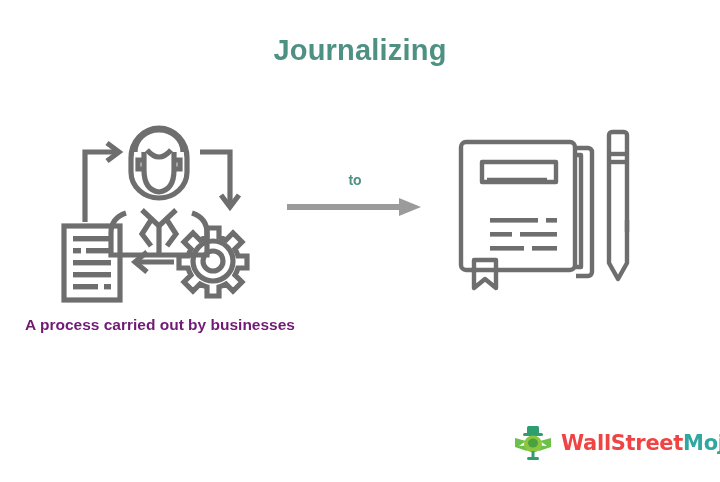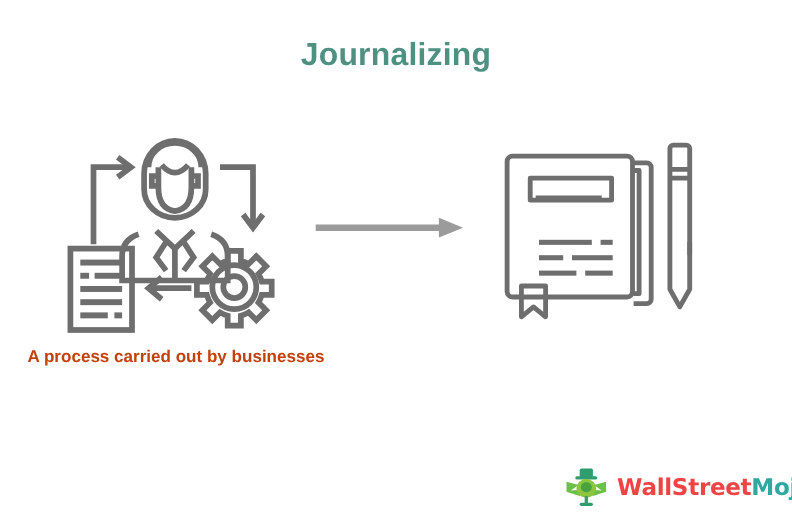--- a/index.html
+++ b/index.html
@@ -74,21 +74,21 @@
     top: 22px;
     left: 0;
   }
 
   
   .caption {
     position: absolute;
     text-align: center;
     font-size: 15.5px;
     font-weight: bold;
-    color: #c2410c;
+    color: #701a75;
     line-height: 1.48;
   }
   #caption-left {
     left: 20px;
     top: 314px;
     width: 280px;
   }
   #caption-right {
     left: 395px;
     top: 314px;
@@ -181,20 +181,21 @@
         <path d="M148 42 l30 0 l0 52"></path>
         <path d="M169 85 l9 12 l9 -12"></path>
 
         <path d="M122 152 l-38 0"></path>
         <path d="M95 142 l-12 10 l12 10"></path>
       </g>
     </svg>
   </div>
 
   <div id="arrow-group">
+    <div id="arrow-label">to</div>
     <svg id="arrow-svg" width="140" height="26" viewBox="0 0 140 26" xmlns="http://www.w3.org/2000/svg">
       <line x1="2" y1="13" x2="116" y2="13" stroke="#9b9b9b" stroke-width="6"></line>
       <polygon points="114,4 136,13 114,22" fill="#9b9b9b"></polygon>
     </svg>
   </div>
 
   <div class="illus" id="illus-right">
     <svg width="195" height="190" viewBox="0 0 195 190" xmlns="http://www.w3.org/2000/svg">
       <g fill="none" stroke="#6e6e6e" stroke-width="4.4" stroke-linejoin="round">
 

